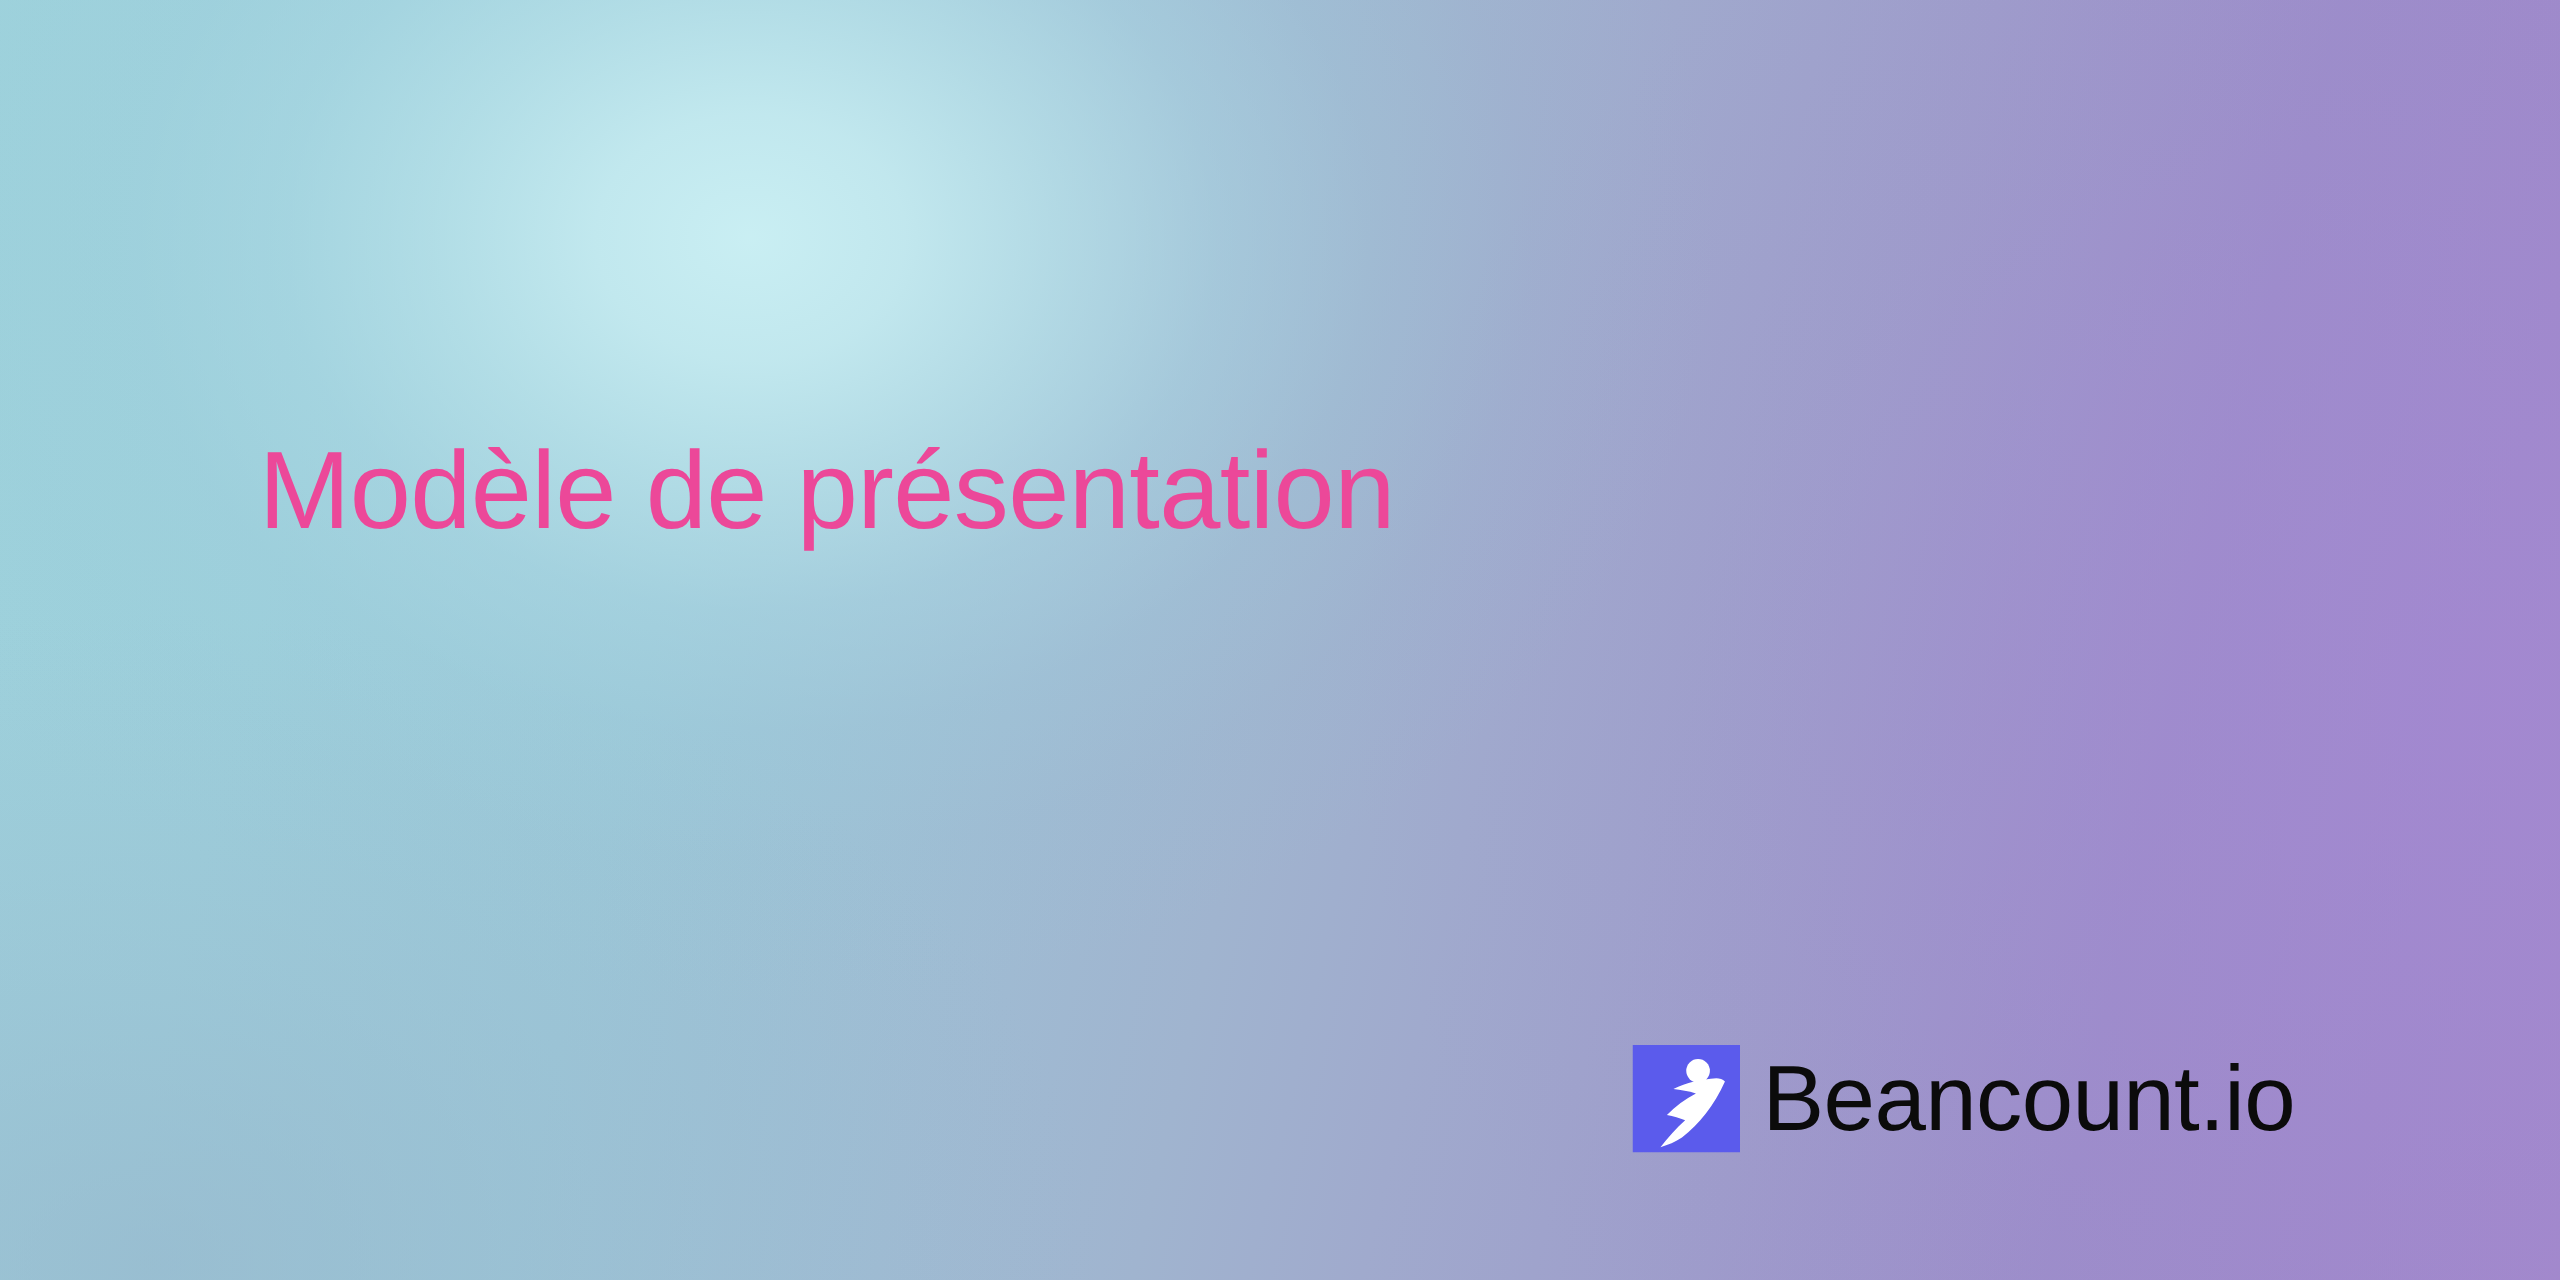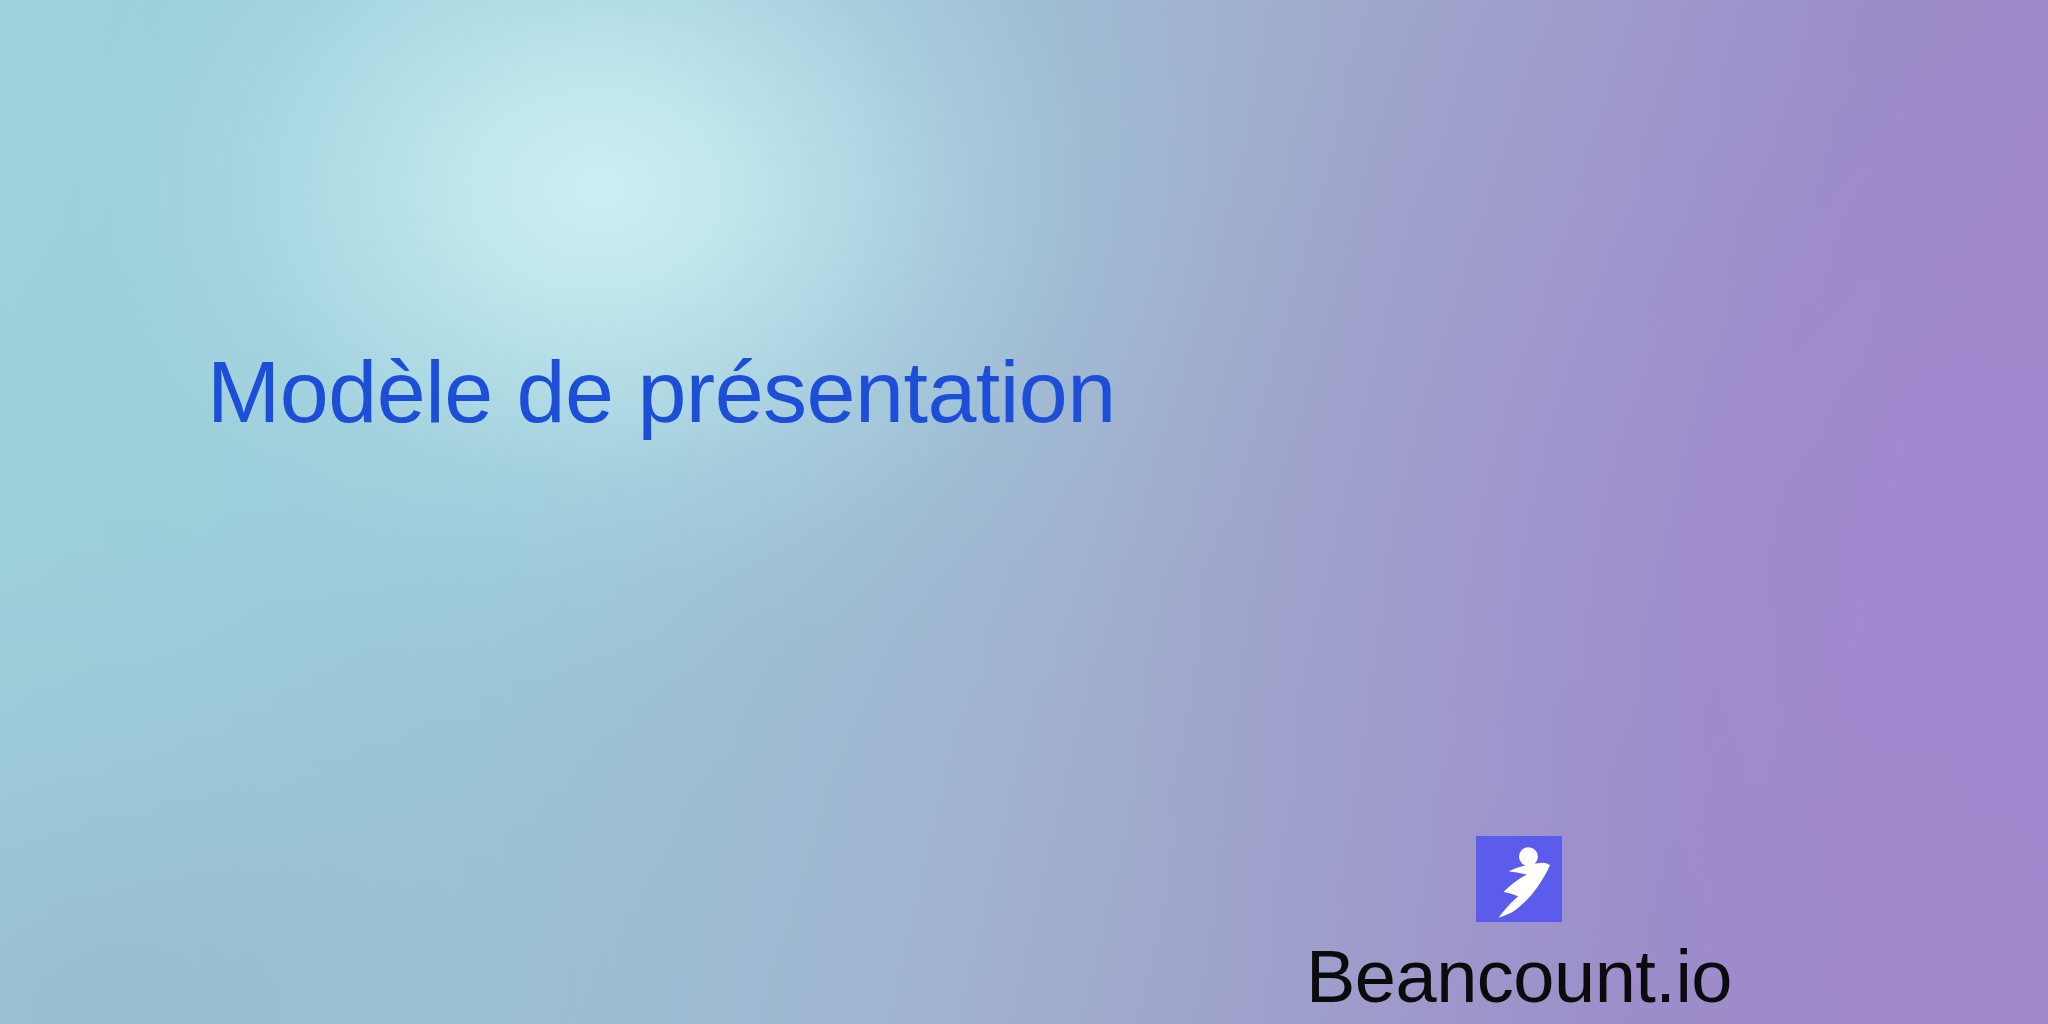--- a/index.html
+++ b/index.html
@@ -63,33 +63,32 @@
         rgba(152, 180, 204, 0.0) 100%);
   }
 
   .slide-title {
     position: absolute;
     left: 207px;
     top: 285px;
     font-size: 88px;
     font-weight: 400;
     line-height: 1.08;
-    color: #1d4ed8;
+    color: #ec4899;
     letter-spacing: -0.5px;
     white-space: nowrap;
   }
 
   .brand {
     position: absolute;
     left: 1306px;
     top: 836px;
     display: flex;
     align-items: center;
     gap: 18px;
-    flex-direction: column;
   }
   .brand-mark {
     width: 86px;
     height: 86px;
     flex: 0 0 auto;
     display: block;
   }
   .brand-name {
     font-size: 74px;
     font-weight: 400;

